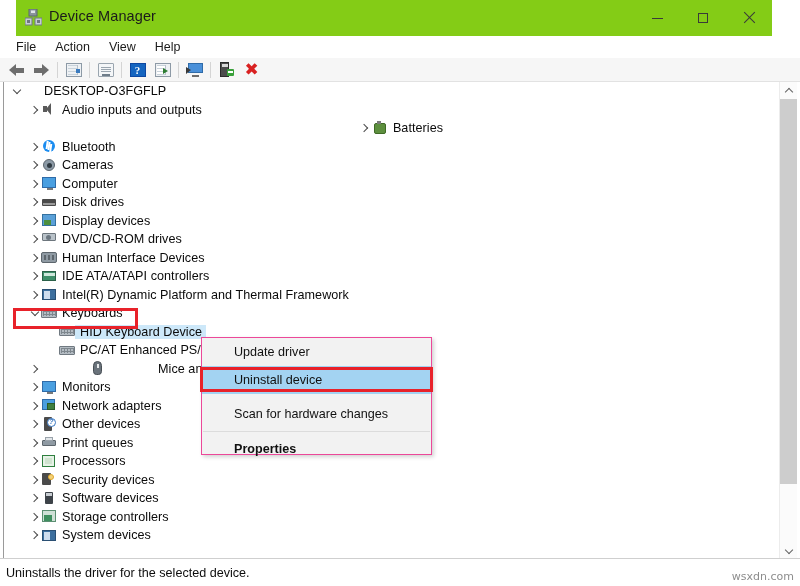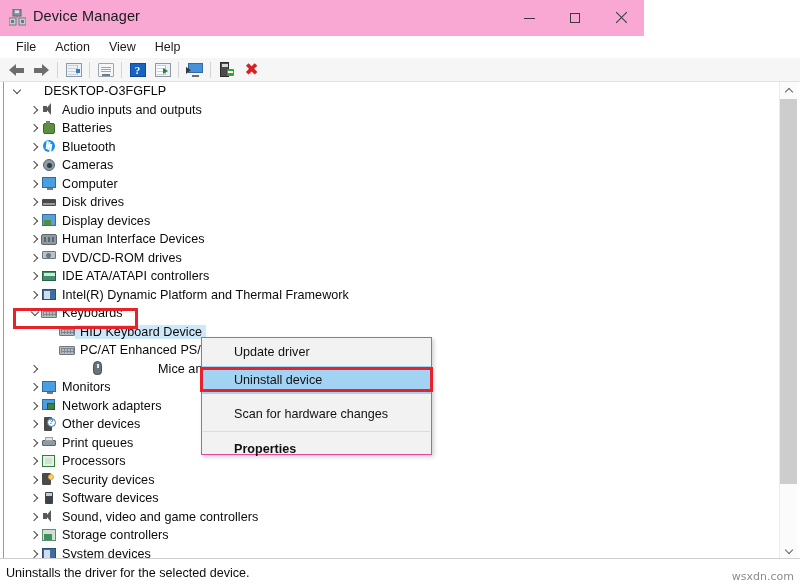--- a/index.html
+++ b/index.html
@@ -5,21 +5,21 @@
   html,body{margin:0;padding:0;}
   body{
     width:800px;height:586px;overflow:hidden;
     background:#ffffff;
     font-family:"Liberation Sans","DejaVu Sans",sans-serif;
     -webkit-font-smoothing:antialiased;
   }
   #app{position:relative;width:800px;height:586px;background:#ffffff;box-sizing:border-box;}
 
   
-  .titlebar{position:absolute;left:0;top:0;width:644px;height:36px;background:#f9a8d4;}
+  .titlebar{position:absolute;left:16px;top:0;width:756px;height:36px;background:#84cc16;}
   .title-icon{position:absolute;left:9px;top:9px;width:17px;height:17px;}
   .title-text{position:absolute;left:33px;top:8px;font-size:14.5px;color:#1b1b1b;letter-spacing:.1px;}
   .wbtns{position:absolute;right:0;top:0;height:36px;display:flex;}
   .wbtn{width:46px;height:36px;display:flex;align-items:center;justify-content:center;color:#303030;font-size:12px;}
   .glyph-min{display:block;width:11px;height:1px;background:#3a3a3a;}
   .glyph-max{display:block;width:10px;height:10px;border:1px solid #3a3a3a;box-sizing:border-box;}
   .glyph-close{display:block;width:12px;height:12px;position:relative;}
   .glyph-close:before,.glyph-close:after{content:"";position:absolute;left:-1px;top:5px;width:15px;height:1px;background:#3a3a3a;}
   .glyph-close:before{transform:rotate(45deg);}
   .glyph-close:after{transform:rotate(-45deg);}
@@ -255,21 +255,21 @@
         </div>
         <div class="row" style="padding-left: 24px;">
           <span class="exp">
             <i></i>
           </span>
           <span class="tico">
             <i class="t-spk"></i>
           </span>
           <span class="lbl">Audio inputs and outputs</span>
         </div>
-        <div class="row" style="padding-left: 24px;">
+        <div class="row" style="padding-left: 24px; justify-content: center;">
           <span class="exp">
             <i></i>
           </span>
           <span class="tico">
             <i class="t-bat"></i>
           </span>
           <span class="lbl">Batteries</span>
         </div>
         <div class="row" style="padding-left: 24px;">
           <span class="exp">
@@ -314,32 +314,32 @@
           <span class="tico">
             <i class="t-disp"></i>
           </span>
           <span class="lbl">Display devices</span>
         </div>
         <div class="row" style="padding-left: 24px;">
           <span class="exp">
             <i></i>
           </span>
           <span class="tico">
+            <i class="t-dvd"></i>
+          </span>
+          <span class="lbl">DVD/CD-ROM drives</span>
+        </div>
+        <div class="row" style="padding-left: 24px;">
+          <span class="exp">
+            <i></i>
+          </span>
+          <span class="tico">
             <i class="t-hid"></i>
           </span>
           <span class="lbl">Human Interface Devices</span>
-        </div>
-        <div class="row" style="padding-left: 24px;">
-          <span class="exp">
-            <i></i>
-          </span>
-          <span class="tico">
-            <i class="t-dvd"></i>
-          </span>
-          <span class="lbl">DVD/CD-ROM drives</span>
         </div>
         <div class="row" style="padding-left: 24px;">
           <span class="exp">
             <i></i>
           </span>
           <span class="tico">
             <i class="t-ide"></i>
           </span>
           <span class="lbl">IDE ATA/ATAPI controllers</span>
         </div>
@@ -439,29 +439,20 @@
           <span class="lbl">Security devices</span>
         </div>
         <div class="row" style="padding-left: 24px;">
           <span class="exp">
             <i></i>
           </span>
           <span class="tico">
             <i class="t-soft"></i>
           </span>
           <span class="lbl">Software devices</span>
-        </div>
-        <div class="row" style="padding-left: 24px;">
-          <span class="exp">
-            <i></i>
-          </span>
-          <span class="tico">
-            <i class="t-snd"></i>
-          </span>
-          <span class="lbl">Sound, video and game controllers</span>
         </div>
         <div class="row" style="padding-left: 24px;">
           <span class="exp">
             <i></i>
           </span>
           <span class="tico">
             <i class="t-stor"></i>
           </span>
           <span class="lbl">Storage controllers</span>
         </div>

